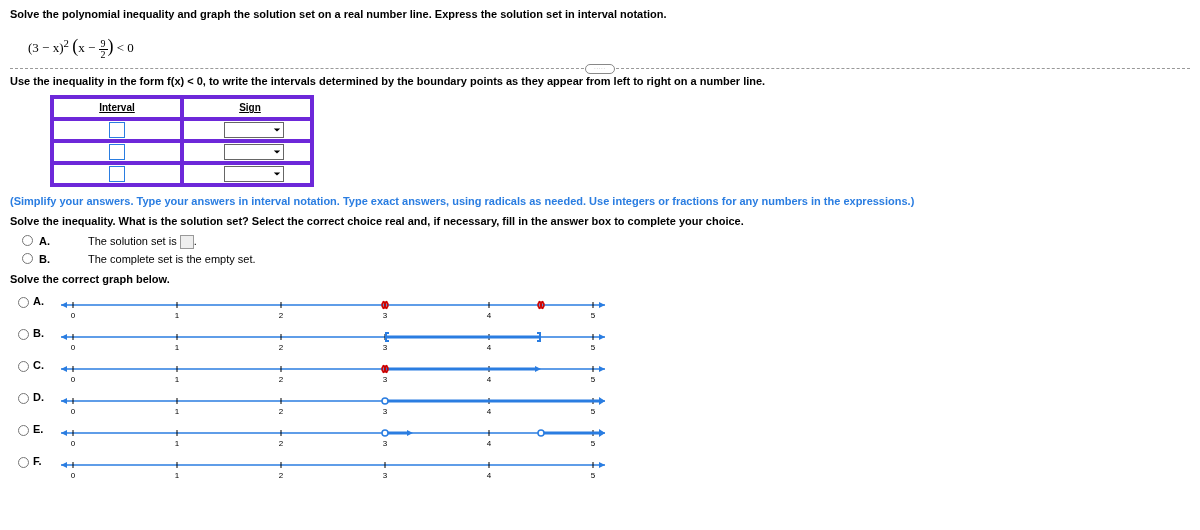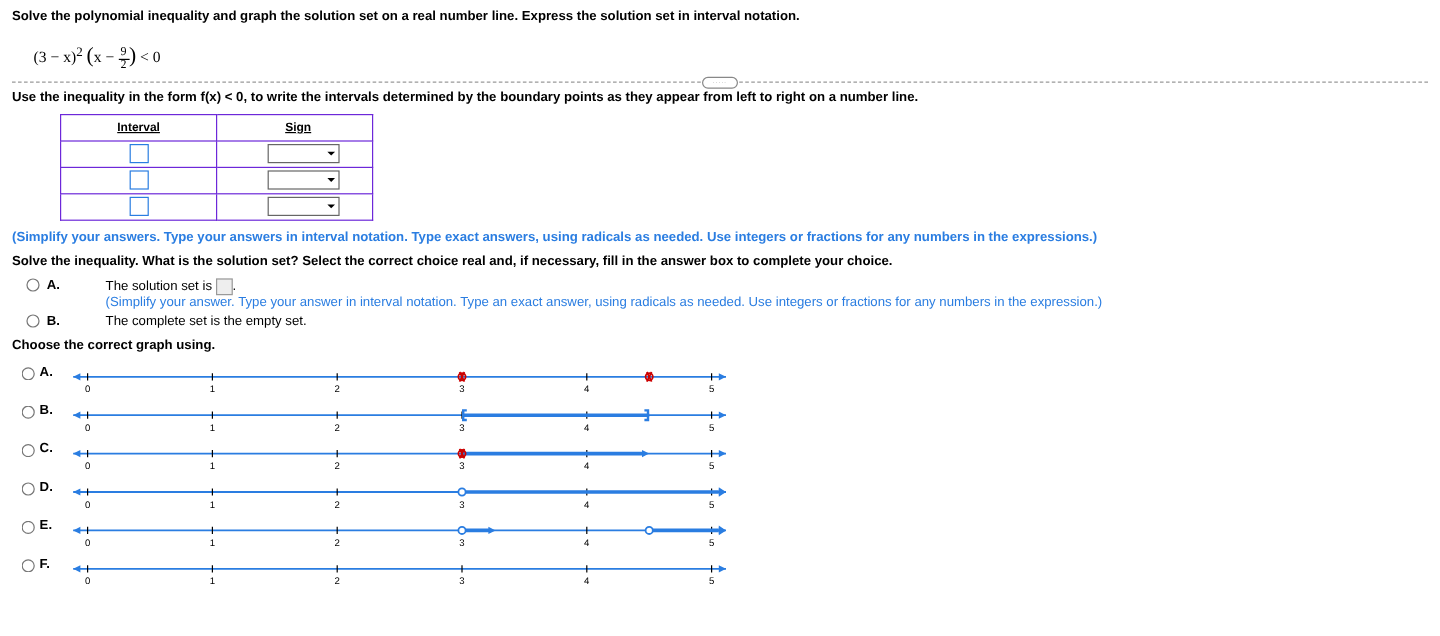--- a/index.html
+++ b/index.html
@@ -32,21 +32,21 @@
     border: 1px solid #888;
     border-radius: 5px;
     background: #fff;
     font-size: 4px;
     text-align: center;
     line-height: 8px;
     color:#666;
     letter-spacing:1px;
   }
   .tbl { border-collapse: collapse; margin: 4px 0 8px 40px; }
-  .tbl th, .tbl td { border: 1px solid #6d28d9; font-size: 10px; text-align: center; }
+  .tbl th, .tbl td { border: 4px solid #6d28d9; font-size: 10px; text-align: center; }
   .tbl th { padding: 2px 8px; font-weight: bold; text-decoration: underline;}
   .tbl .cell-interval { width: 130px; height: 22px; }
   .tbl .cell-sign { width: 130px; height: 22px; padding-left: 14px; }
   .blank-box {
     display: inline-block;
     width: 16px; height: 16px;
     border: 1px solid #2a7de1;
     background: #fff;
     vertical-align: middle;
   }
@@ -135,31 +135,30 @@
 
 <div class="section instr-blue">(Simplify your answers. Type your answers in interval notation. Type exact answers, using radicals as needed. Use integers or fractions for any numbers in the expressions.)</div>
 
 <div class="section">Solve the inequality. What is the solution set? Select the correct choice real and, if necessary, fill in the answer box to complete your choice.</div>
 
 <div class="choice-row">
   <input type="radio" class="radio" name="sol" style="">
   <span class="lbl">A.</span>
   <div class="body">
     <span>The solution set is </span><span class="small-blank"></span><span>.</span>
-    <div class="instr-blue">(Simplify your answer. Type your answer in interval notation. Type an exact answer, using radicals as needed. Use integers or fractions for any numbers in the expression.)</div>
   </div>
 </div>
 
 <div class="choice-row">
   <input type="radio" class="radio" name="sol" style="">
   <span class="lbl">B.</span>
   <div class="body">The complete set is the empty set.</div>
 </div>
 
-<div class="section" style="margin-top:8px;">Choose the correct graph using.</div>
+<div class="section" style="margin-top:8px;">Solve the correct graph below.</div>
 
 <div class="graph-grid">
 
   <div class="graph-cell">
     <input type="radio" class="radio" name="g" style="">
     <span class="glabel">A.</span>
     <svg class="graph-svg" viewBox="0 0 560 30">
       <line x1="8" y1="12" x2="552" y2="12" stroke="#2a7de1" stroke-width="1.5"></line>
       <path d="M8 12 L14 9 L14 15 Z" fill="#2a7de1"></path>
       <path d="M552 12 L546 9 L546 15 Z" fill="#2a7de1"></path>

